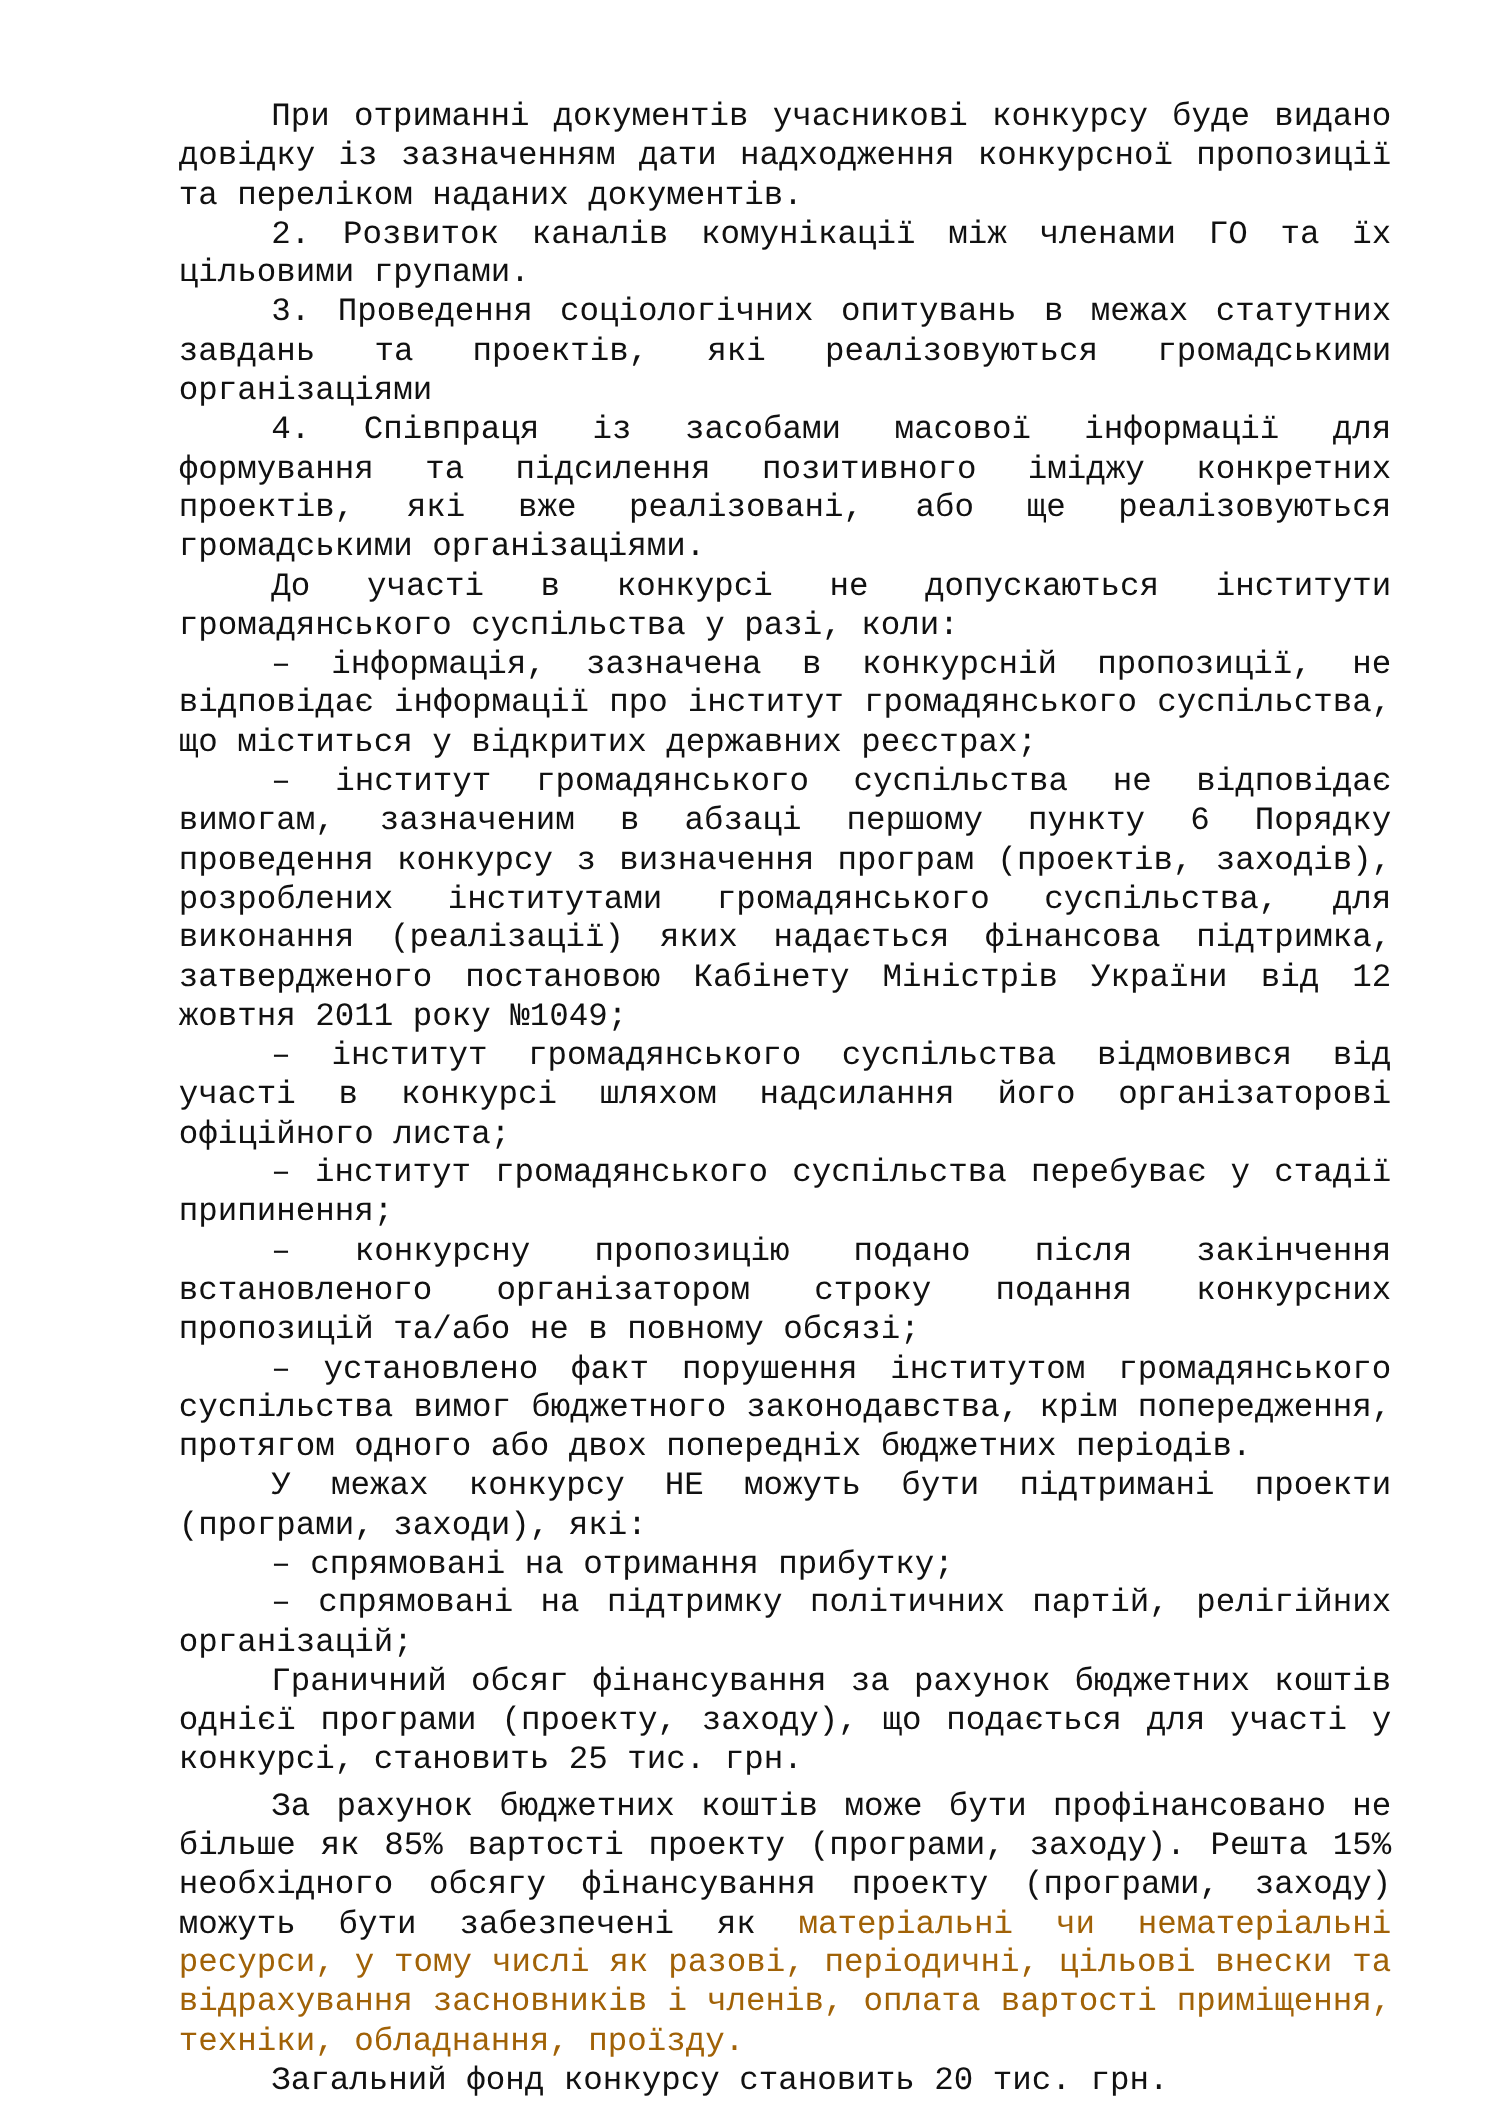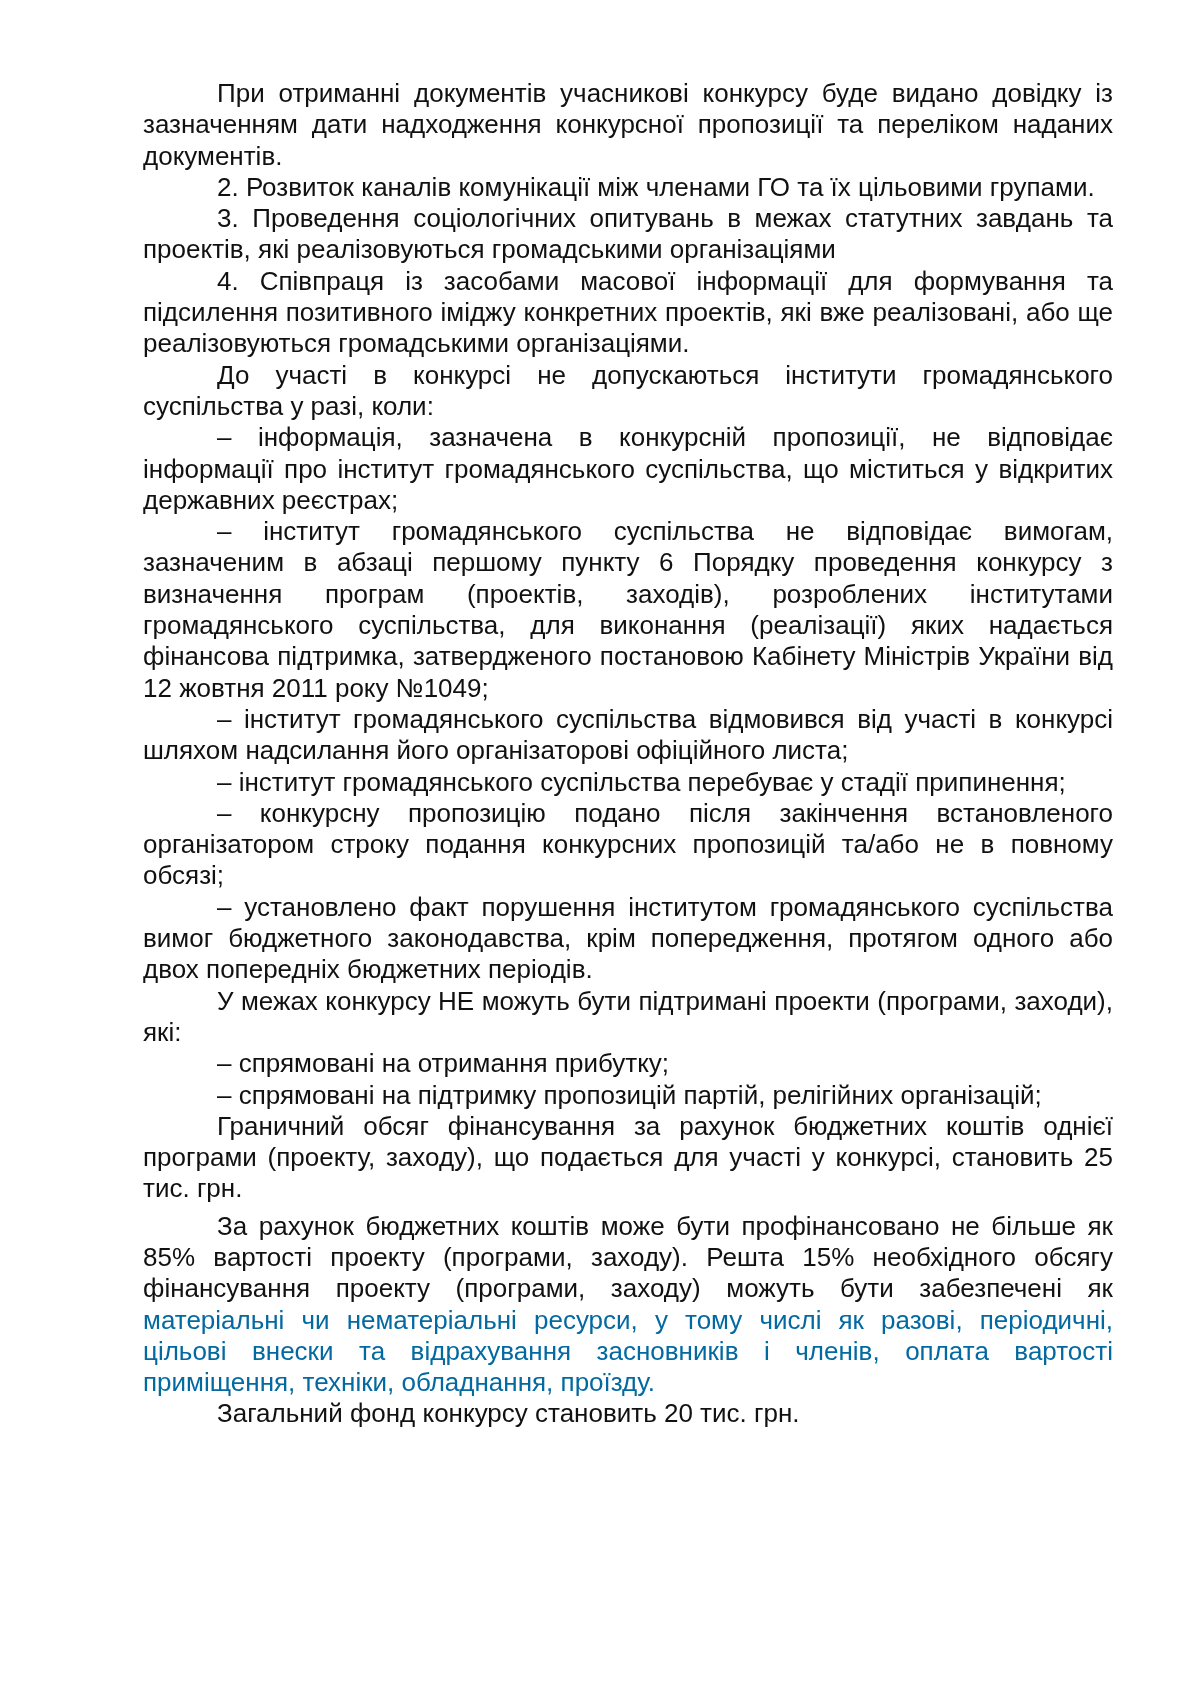--- a/index.html
+++ b/index.html
@@ -11,50 +11,50 @@
       width: 1200px;
       height: 1697px;
       position: relative;
       overflow: hidden;
     }
     .page {
       position: absolute;
       left: 143px;
       top: 78px;
       width: 970px;
-      font-family: Liberation Sans, sans-serif;
+      font-family: Liberation Mono, monospace;
       font-size: 26px;
       line-height: 31.3px;
       color: #111111;
       text-align: justify;
     }
     .p {
       margin: 0;
       text-indent: 74px;
       text-align: justify;
     }
     .light {
-      color: #0369a1;
+      color: #a16207;
     }
     .gap-sm { margin-top: 6px; }
   </style>
 </head>
 <body>
 
 <div class="page">
   <p class="p">При отриманні документів учасникові конкурсу буде видано довідку із зазначенням дати надходження конкурсної пропозиції та переліком наданих документів.</p>
   <p class="p">2. Розвиток каналів комунікації між членами ГО та їх цільовими групами.</p>
   <p class="p">3. Проведення соціологічних опитувань в межах статутних завдань та проектів, які реалізовуються громадськими організаціями</p>
   <p class="p">4. Співпраця із засобами масової інформації для формування та підсилення позитивного іміджу конкретних проектів, які вже реалізовані, або ще реалізовуються громадськими організаціями.</p>
   <p class="p">До участі в конкурсі не допускаються інститути громадянського суспільства у разі, коли:</p>
   <p class="p">– інформація, зазначена в конкурсній пропозиції, не відповідає інформації про інститут громадянського суспільства, що міститься у відкритих державних реєстрах;</p>
   <p class="p">– інститут громадянського суспільства не відповідає вимогам, зазначеним в абзаці першому пункту 6 Порядку проведення конкурсу з визначення програм (проектів, заходів), розроблених інститутами громадянського суспільства, для виконання (реалізації) яких надається фінансова підтримка, затвердженого постановою Кабінету Міністрів України від 12 жовтня 2011 року №1049;</p>
   <p class="p">– інститут громадянського суспільства відмовився від участі в конкурсі шляхом надсилання його організаторові офіційного листа;</p>
   <p class="p">– інститут громадянського суспільства перебуває у стадії припинення;</p>
   <p class="p">– конкурсну пропозицію подано після закінчення встановленого організатором строку подання конкурсних пропозицій та/або не в повному обсязі;</p>
   <p class="p">– установлено факт порушення інститутом громадянського суспільства вимог бюджетного законодавства, крім попередження, протягом одного або двох попередніх бюджетних періодів.</p>
   <p class="p">У межах конкурсу НЕ можуть бути підтримані проекти (програми, заходи), які:</p>
   <p class="p">– спрямовані на отримання прибутку;</p>
-  <p class="p">– спрямовані на підтримку пропозицій партій, релігійних організацій;</p>
+  <p class="p">– спрямовані на підтримку політичних партій, релігійних організацій;</p>
   <p class="p">Граничний обсяг фінансування за рахунок бюджетних коштів однієї програми (проекту, заходу), що подається для участі у конкурсі, становить 25 тис. грн.</p>
   <p class="p gap-sm"><span>За рахунок бюджетних коштів може бути профінансовано не більше як 85% вартості проекту (програми, заходу). Решта 15% необхідного обсягу фінансування проекту (програми, заходу) можуть бути забезпечені як</span> <span class="light">матеріальні чи нематеріальні ресурси, у тому числі як разові, періодичні, цільові внески та відрахування засновників і членів, оплата вартості приміщення, техніки, обладнання, проїзду.</span></p>
   <p class="p">Загальний фонд конкурсу становить 20 тис. грн.</p>
 </div>
 
 </body></html>

